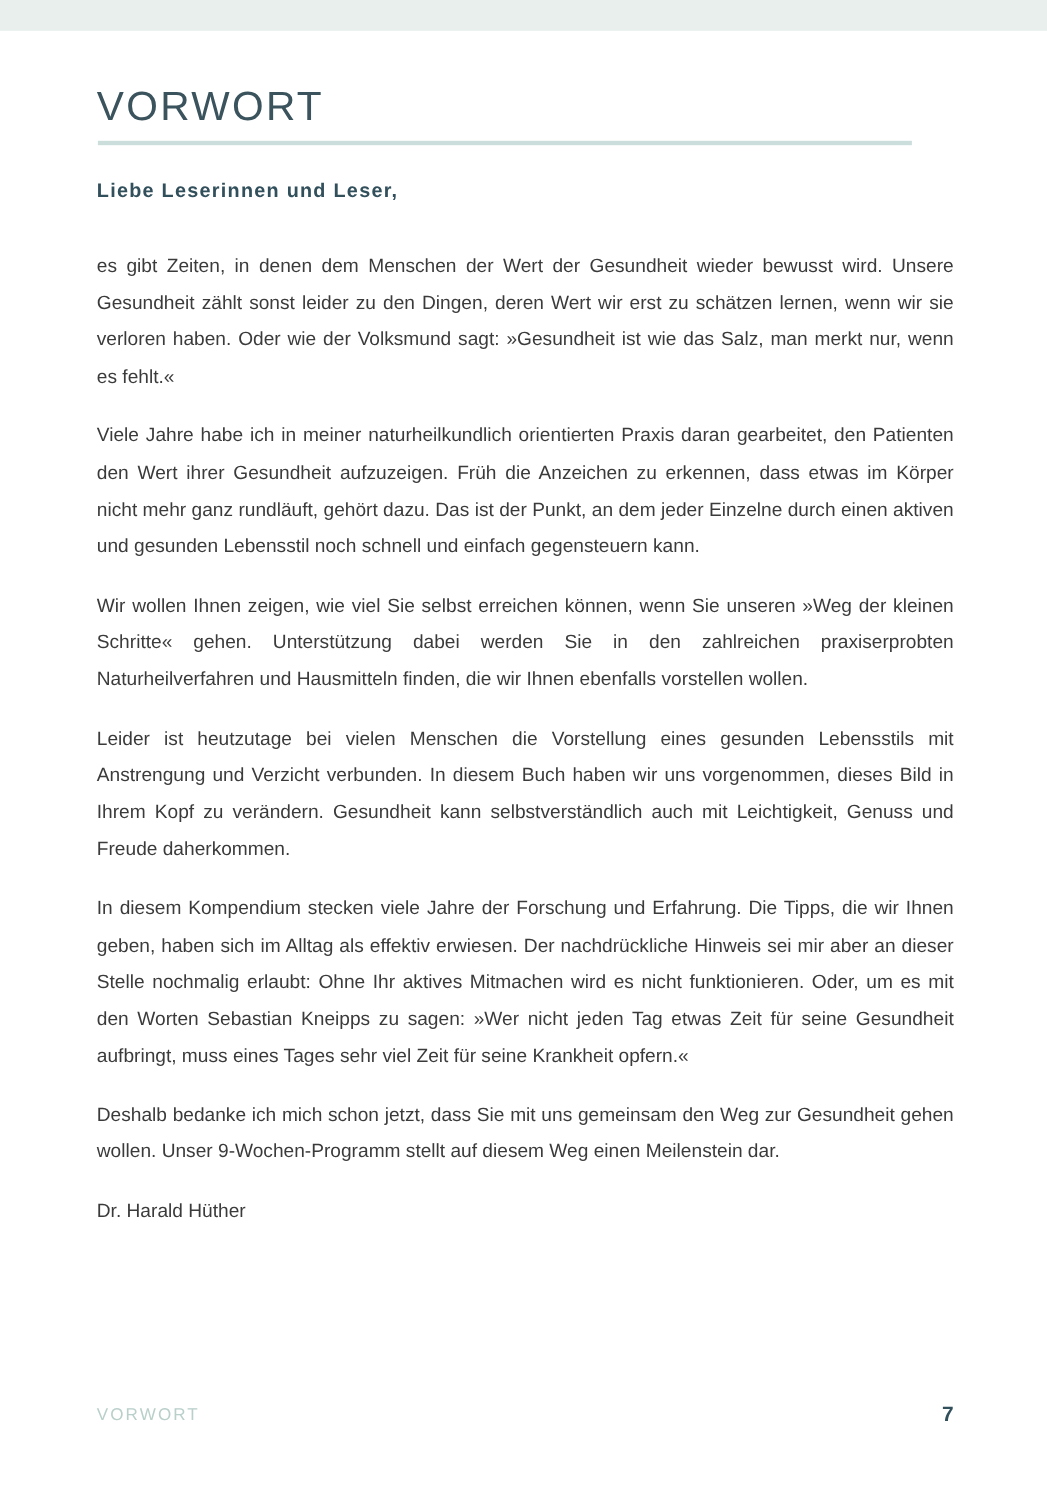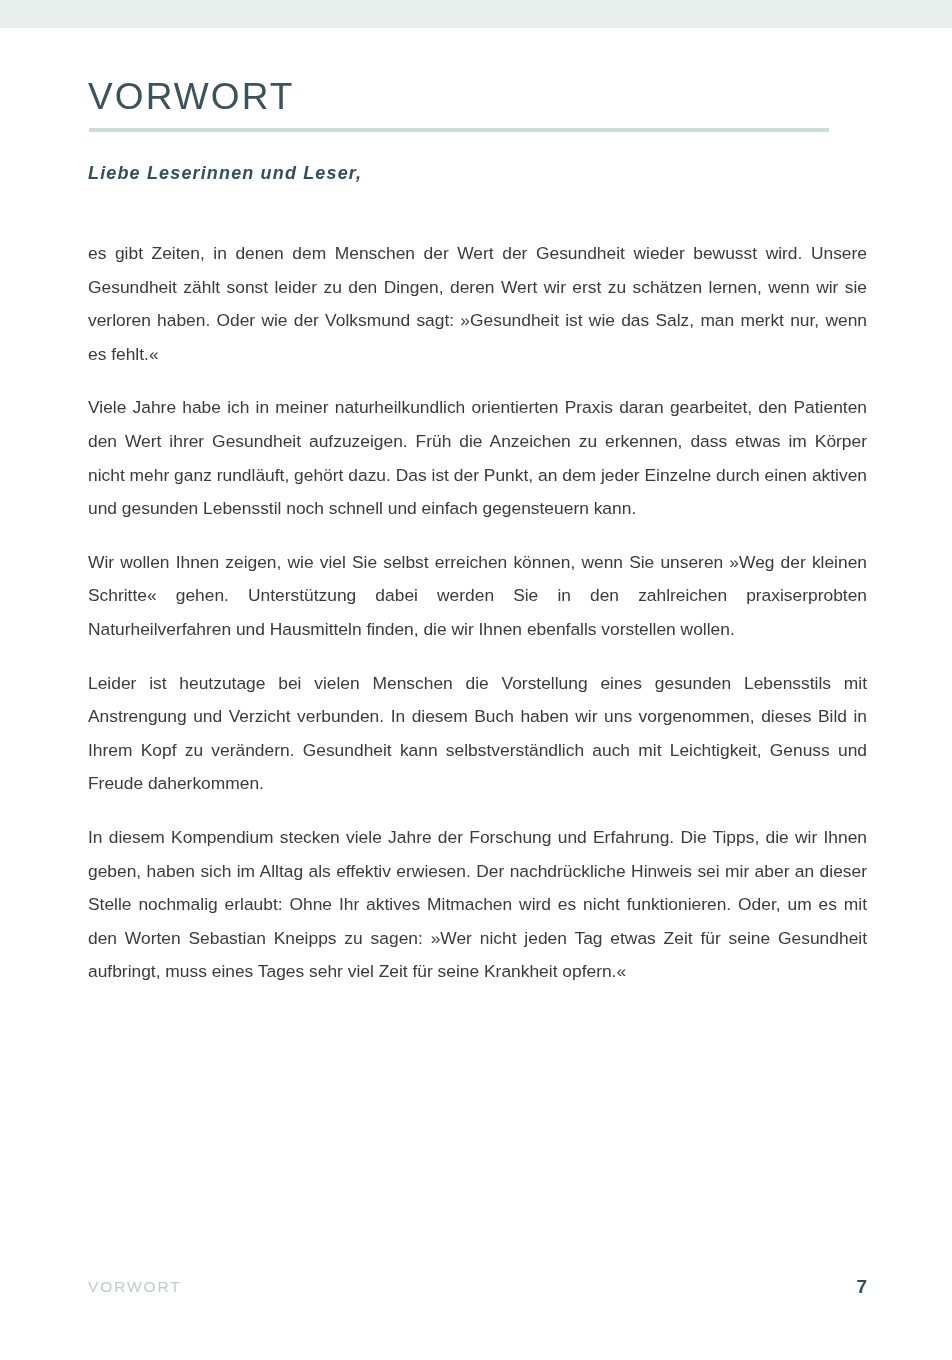--- a/index.html
+++ b/index.html
@@ -66,36 +66,35 @@
   }
 
   
   .salutation {
     position: absolute;
     top: 163px;
     left: 0;
     margin: 0;
     font-size: 18px;
     font-weight: bold;
-    font-style: italic;
     letter-spacing: 1.15px;
     color: #32505c;
     line-height: 1.2;
   }
 
   
   .body-copy {
     position: absolute;
     top: 225px;
     left: 0;
     width: 779px;
   }
 
   .body-copy p {
-    margin: 12px 0 20px 0;
+    margin: 0 0 20px 0;
     font-size: 17.4px;
     line-height: 33.6px;
     color: #3b3b3b;
     text-align: justify;
     text-justify: inter-word;
     font-weight: 300;
     hyphens: manual;
   }
 
   .body-copy p:last-child {
@@ -150,20 +149,22 @@
     <div class="title-rule"></div>
 
     <p class="salutation">Liebe Leserinnen und Leser,</p>
 
     <div class="body-copy">
       <p>es gibt Zeiten, in denen dem Menschen der Wert der Gesundheit wieder bewusst wird. Unsere Gesundheit zählt sonst leider zu den Dingen, deren Wert wir erst zu schätzen lernen, wenn wir sie verloren haben. Oder wie der Volksmund sagt: »Gesundheit ist wie das Salz, man merkt nur, wenn es fehlt.«</p>
       <p>Viele Jahre habe ich in meiner naturheilkundlich orientierten Praxis daran gearbeitet, den Patienten den Wert ihrer Gesundheit aufzuzeigen. Früh die Anzeichen zu erkennen, dass etwas im Körper nicht mehr ganz rundläuft, gehört dazu. Das ist der Punkt, an dem jeder Einzelne durch einen aktiven und gesunden Lebensstil noch schnell und einfach gegensteuern kann.</p>
       <p>Wir wollen Ihnen zeigen, wie viel Sie selbst erreichen können, wenn Sie unseren »Weg der kleinen Schritte« gehen. Unterstützung dabei werden Sie in den zahlreichen praxis­erprobten Naturheilverfahren und Hausmitteln finden, die wir Ihnen ebenfalls vorstellen wollen.</p>
       <p>Leider ist heutzutage bei vielen Menschen die Vorstellung eines gesunden Lebensstils mit Anstrengung und Verzicht verbunden. In diesem Buch haben wir uns vorgenommen, dieses Bild in Ihrem Kopf zu verändern. Gesundheit kann selbstverständlich auch mit Leichtigkeit, Genuss und Freude daherkommen.</p>
       <p>In diesem Kompendium stecken viele Jahre der Forschung und Erfahrung. Die Tipps, die wir Ihnen geben, haben sich im Alltag als effektiv erwiesen. Der nachdrückliche Hinweis sei mir aber an dieser Stelle nochmalig erlaubt: Ohne Ihr aktives Mitmachen wird es nicht funktionieren. Oder, um es mit den Worten Sebastian Kneipps zu sagen: »Wer nicht jeden Tag etwas Zeit für seine Gesundheit aufbringt, muss eines Tages sehr viel Zeit für seine Krankheit opfern.«</p>
+      <p>Deshalb bedanke ich mich schon jetzt, dass Sie mit uns gemeinsam den Weg zur Ge­sundheit gehen wollen. Unser 9-Wochen-Programm stellt auf diesem Weg einen Mei­lenstein dar.</p>
+      <p class="signature">Dr. Harald Hüther</p>
     </div>
 
   </div>
 
   <div class="footer">
     <span class="footer-chapter">VORWORT</span>
     <span class="footer-page">7</span>
   </div>
 
 </div>

